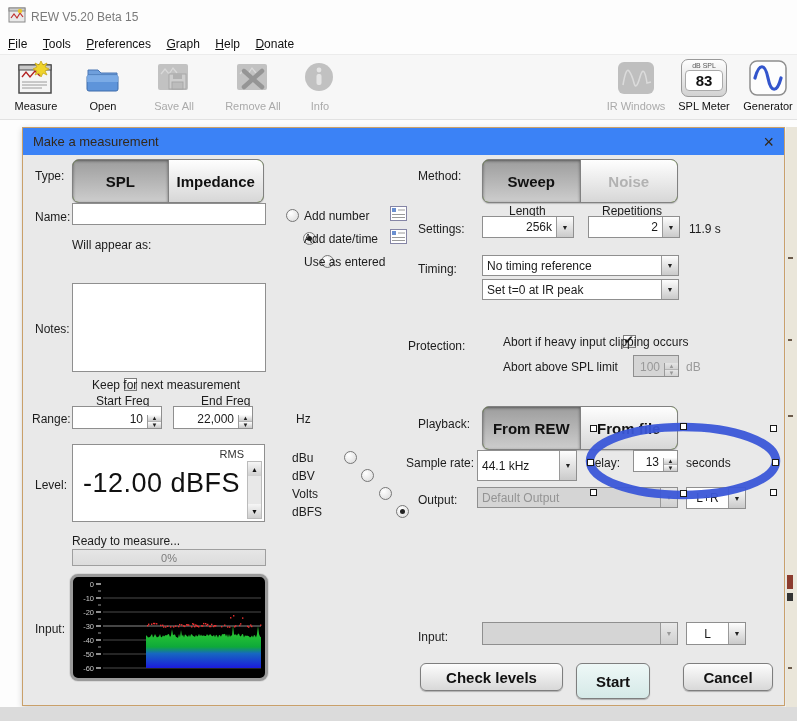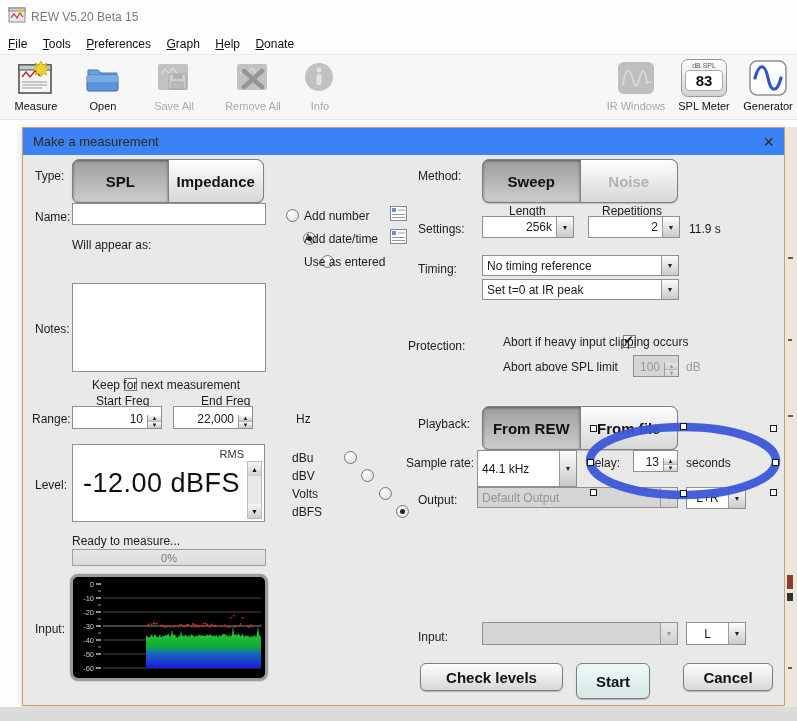--- a/index.html
+++ b/index.html
@@ -460,21 +460,21 @@
   </div>
   <div class="abs lbl gray" style="left:686px; top:360px;">dB</div>
 
   <div class="abs lbl" style="left:418px; top:417px;">Playback:</div>
   <div class="abs tgl" style="left:482px; top:406px; width:196px;">
     <div class="seg pressed">From REW</div>
     <div class="seg raised">From file</div>
   </div>
 
   <div class="abs lbl" style="left:406px; top:456px;">Sample rate:</div>
-  <div class="abs combo" style="left:477px; top:450px; width:100px; height:37px;">
+  <div class="abs combo" style="left:477px; top:450px; width:100px; height:31px;">
     <div class="val">44.1 kHz</div>
     <div class="arw">▼</div>
   </div>
   <div class="abs lbl" style="left:586px; top:456px;">Delay:</div>
   <div class="abs spin" style="left:633px; top:450px; width:45px; height:22px;">
     <div class="val">13</div>
     <div class="arrows">
         <div>▲</div>
         <div>▼</div>
       </div>

